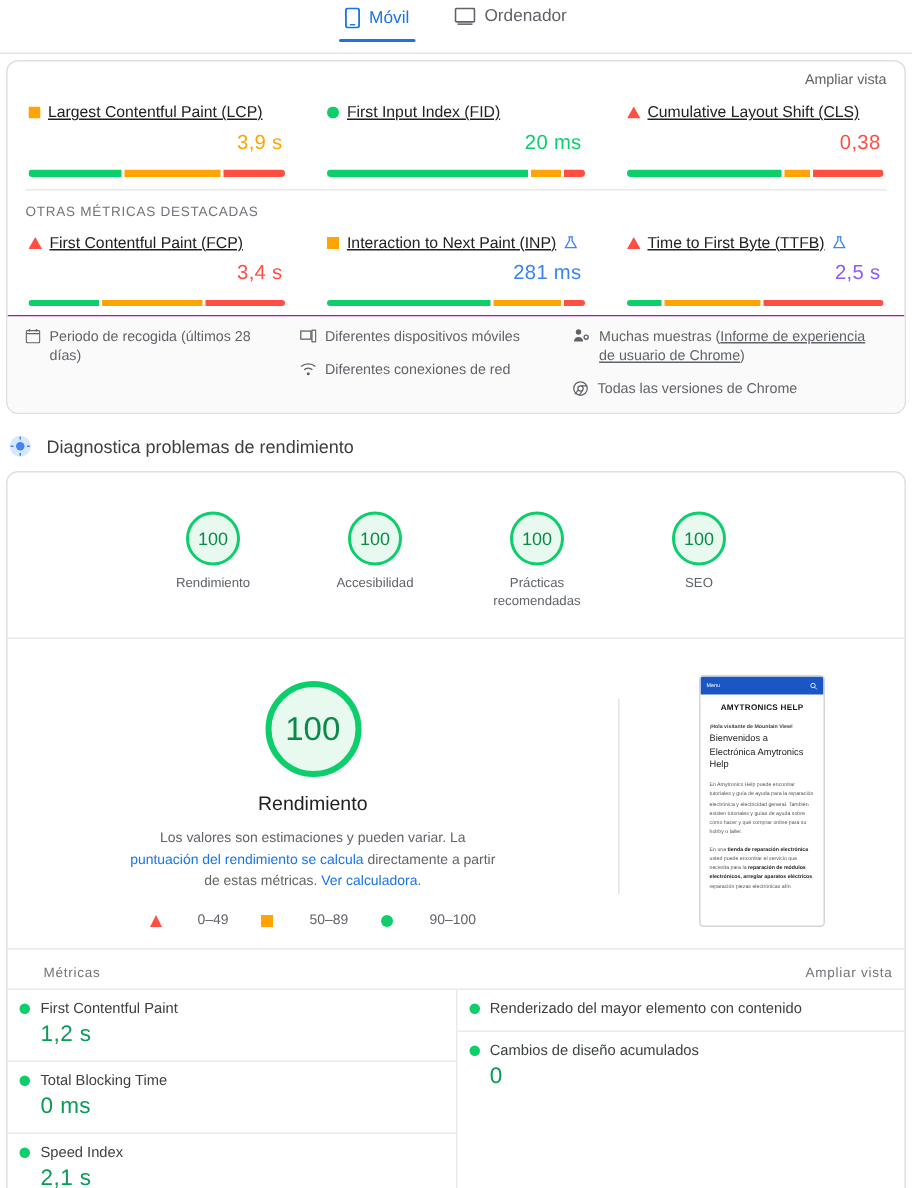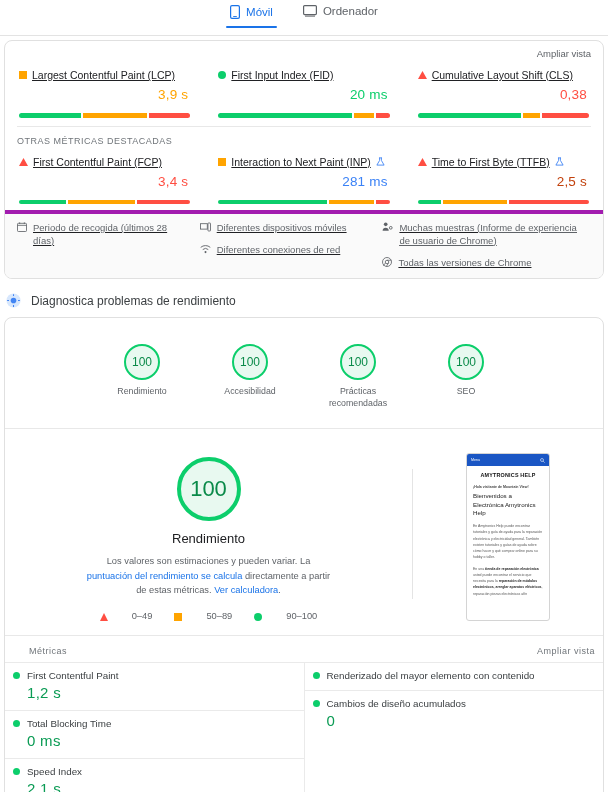--- a/index.html
+++ b/index.html
@@ -38,23 +38,23 @@
   .bar { display: flex; height: 4.5px; border-radius: 3px; overflow: hidden;
          position: relative; margin-top: 7px; }
   .bar .seg { height: 100%; }
   .bar .seg + .seg { margin-left: 2px; }
   .sep { height: 1px; background: #e8e8e8; margin: 2px 12px 0 12px; }
 
   .section-label { font-size: 9px; color: #70757a; letter-spacing: .5px;
                    padding: 9px 12px 0 12px; text-transform: uppercase; }
 
   
-  .foot { background: #fafafa; border-top: 4px solid #a21caf;
+  .foot { background: #fafafa; border-top: 1px solid #a21caf;
           border-radius: 0 0 7px 7px; padding: 8px 12px 9px 12px;
-          display: flex; text-decoration: underline; }
+          display: flex; }
   .foot-col { flex: 1; padding-right: 10px; }
   .foot-col.wide { flex: 1.15; }
   .foot-item { display: flex; gap: 6px; font-size: 9.5px; color: #5f6368;
                line-height: 1.35; margin-bottom: 9px; }
   .foot-item:last-child { margin-bottom: 0; }
   .foot-item a { color: #5f6368; text-decoration: underline; }
 
   
   .diag-head { display: flex; align-items: center; gap: 10px;
                padding: 14px 0 9px 6px; font-size: 12px; color: #3c4043; }
@@ -264,21 +264,21 @@
             <svg width="9" height="8">
                 <polygon points="4.5,0 9,8 0,8" fill="#ff4e42"></polygon>
               </svg></span>
           <span class="metric-name">Time to First Byte (TTFB)</span>
           <span class="ic">
             <svg width="9" height="9" viewBox="0 0 10 10">
                 <path d="M4 0.8v3L1 9h8L6 3.8v-3" fill="none" stroke="#4285f4" stroke-width="1"></path>
                 <path d="M3.3 1h3.4" stroke="#4285f4" stroke-width="1"></path>
               </svg></span>
         </div>
-        <div class="metric-val" style="color:#c2410c">2,5 s</div>
+        <div class="metric-val" style="color:#8b5cf6">2,5 s</div>
         <div class="bar">
           <div class="seg" style="width:14%;background:#0cce6b"></div>
           <div class="seg" style="width:38%;background:#ffa400"></div>
           <div class="seg" style="width:48%;background:#ff4e42"></div>
 
         </div>
       </div>
     </div>
 
     <div class="foot">

